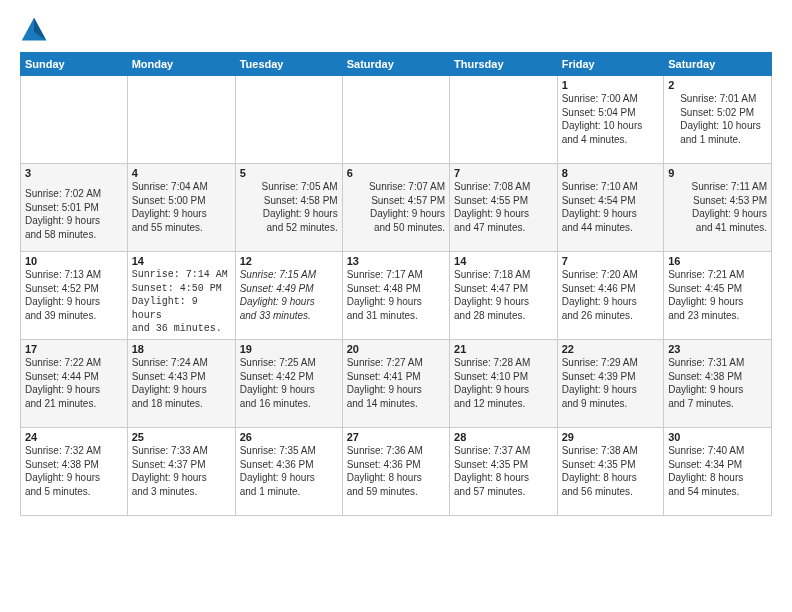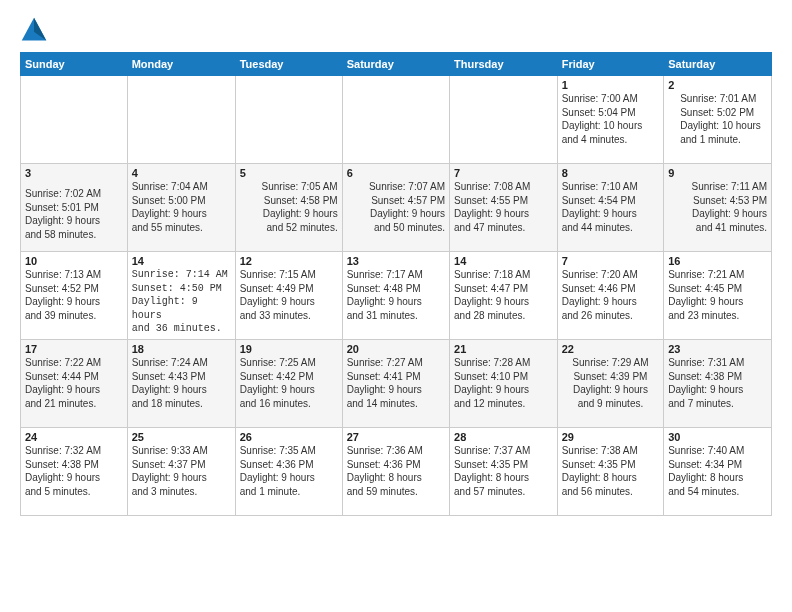--- a/index.html
+++ b/index.html
@@ -215,21 +215,21 @@
           </td>
           <td>
             <span class="day-num">14</span>
             <div class="day-info" style="white-space: pre-line; font-family: Liberation Mono, monospace;">Sunrise: 7:14 AM
 Sunset: 4:50 PM
 Daylight: 9 hours
 and 36 minutes.</div>
           </td>
           <td>
             <span class="day-num">12</span>
-            <div class="day-info" style="white-space: pre-line;">Sunrise: 7:15 AM
+            <div class="day-info" style="white-space: pre-line; font-style: italic;">Sunrise: 7:15 AM
 Sunset: 4:49 PM
 Daylight: 9 hours
 and 33 minutes.</div>
           </td>
           <td>
             <span class="day-num">13</span>
             <div class="day-info" style="white-space: pre-line;">Sunrise: 7:17 AM
 Sunset: 4:48 PM
 Daylight: 9 hours
 and 31 minutes.</div>
@@ -287,21 +287,21 @@
           </td>
           <td>
             <span class="day-num">21</span>
             <div class="day-info" style="white-space: pre-line;">Sunrise: 7:28 AM
 Sunset: 4:10 PM
 Daylight: 9 hours
 and 12 minutes.</div>
           </td>
           <td>
             <span class="day-num">22</span>
-            <div class="day-info" style="white-space: pre-line; text-align: center;">Sunrise: 7:29 AM
+            <div class="day-info" style="white-space: pre-line;">Sunrise: 7:29 AM
 Sunset: 4:39 PM
 Daylight: 9 hours
 and 9 minutes.</div>
           </td>
           <td>
             <span class="day-num">23</span>
             <div class="day-info" style="white-space: pre-line;">Sunrise: 7:31 AM
 Sunset: 4:38 PM
 Daylight: 9 hours
 and 7 minutes.</div>
@@ -310,21 +310,21 @@
         <tr>
           <td>
             <span class="day-num">24</span>
             <div class="day-info" style="white-space: pre-line;">Sunrise: 7:32 AM
 Sunset: 4:38 PM
 Daylight: 9 hours
 and 5 minutes.</div>
           </td>
           <td>
             <span class="day-num">25</span>
-            <div class="day-info" style="white-space: pre-line;">Sunrise: 9:33 AM
+            <div class="day-info" style="white-space: pre-line;">Sunrise: 7:33 AM
 Sunset: 4:37 PM
 Daylight: 9 hours
 and 3 minutes.</div>
           </td>
           <td>
             <span class="day-num">26</span>
             <div class="day-info" style="white-space: pre-line;">Sunrise: 7:35 AM
 Sunset: 4:36 PM
 Daylight: 9 hours
 and 1 minute.</div>

